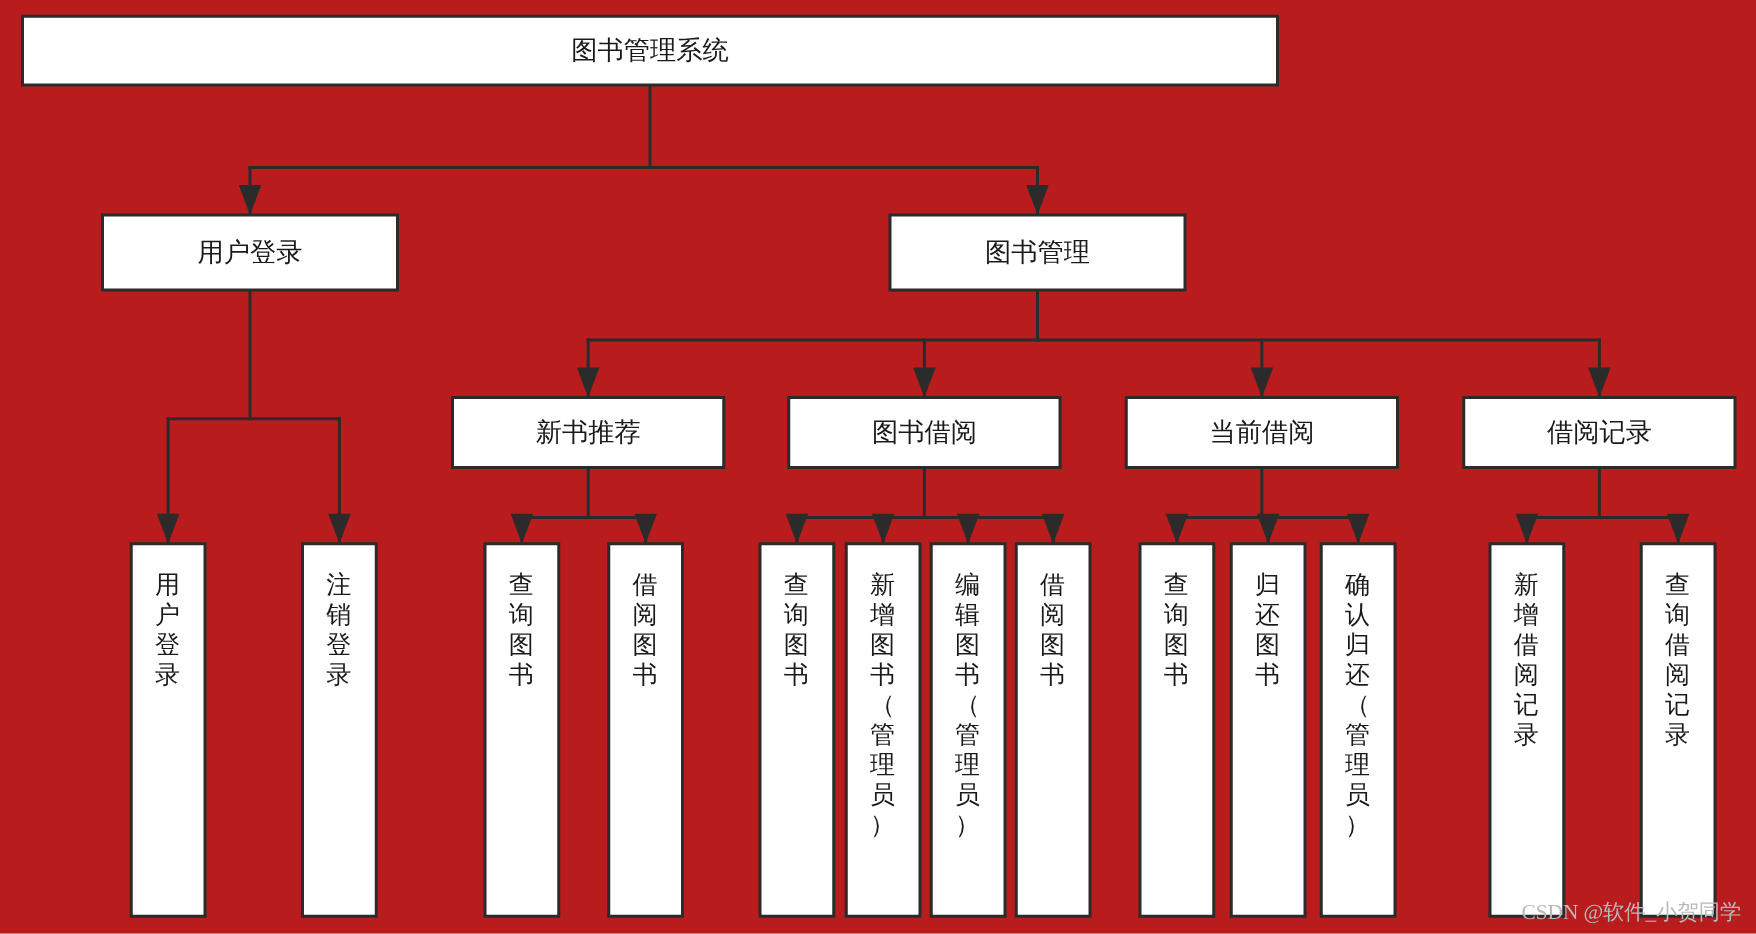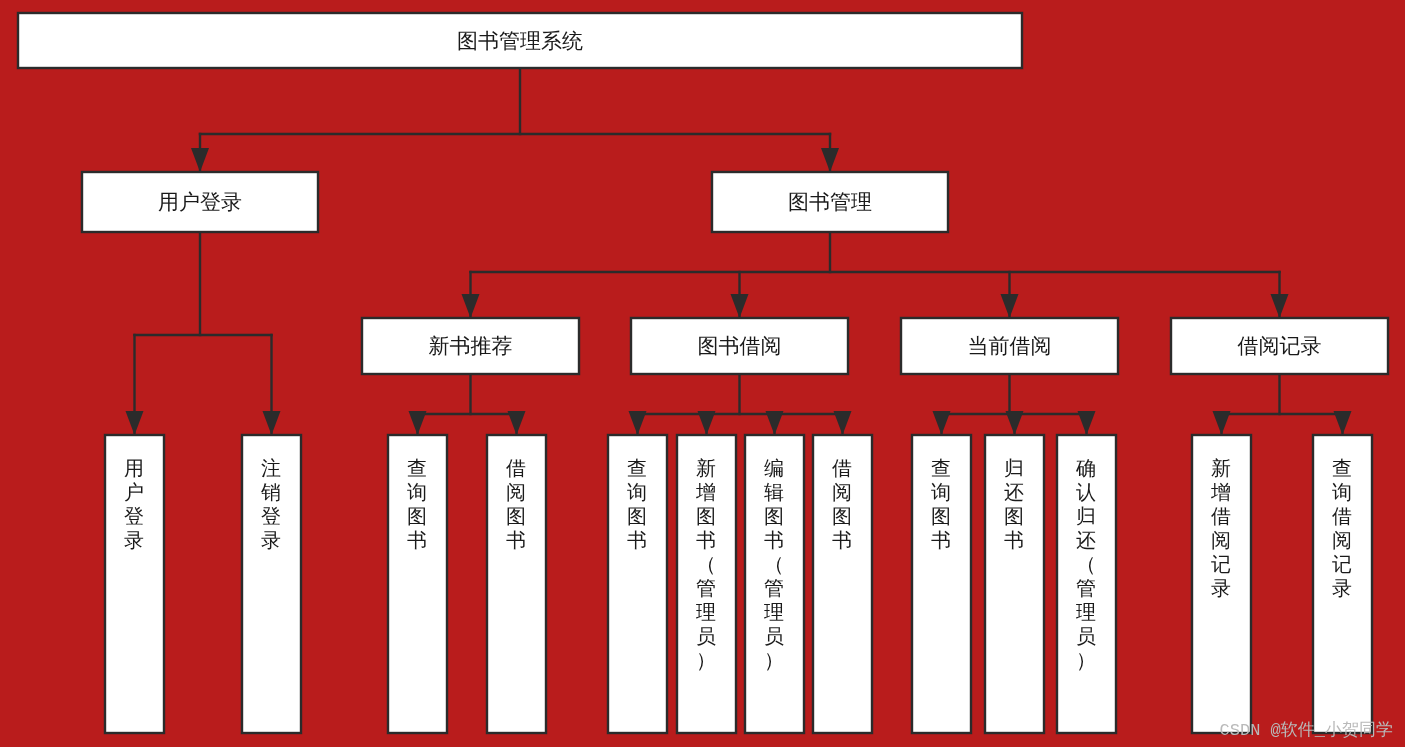--- a/index.html
+++ b/index.html
@@ -49,21 +49,21 @@
     dominant-baseline: middle;
   }
   .node-label.vertical {
     font-size: 20px;
     letter-spacing: 1px;
   }
   .watermark-text {
     position: absolute;
     right: 12px;
     bottom: 6px;
-    font-family: Liberation Mono, monospace;
+    font-family: Liberation Serif, serif;
     font-size: 17px;
     color: #b9b9b9;
     white-space: nowrap;
     pointer-events: none;
     user-select: none;
   }
 </style>
 </head>
 <body>
 

